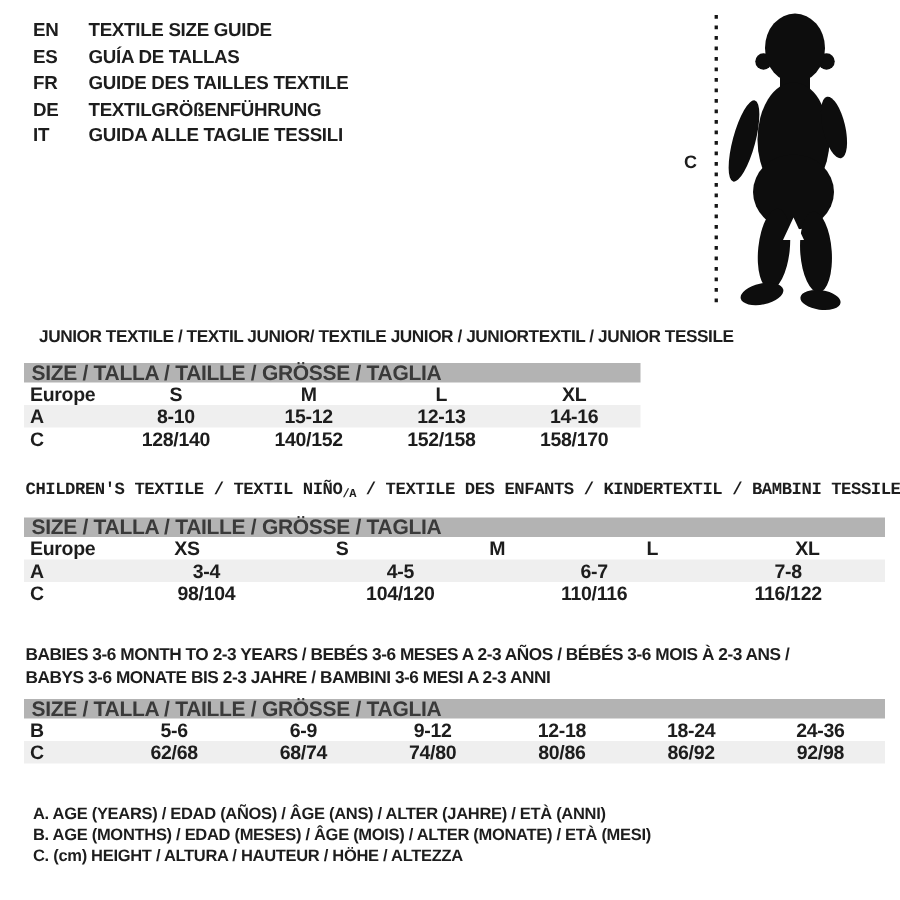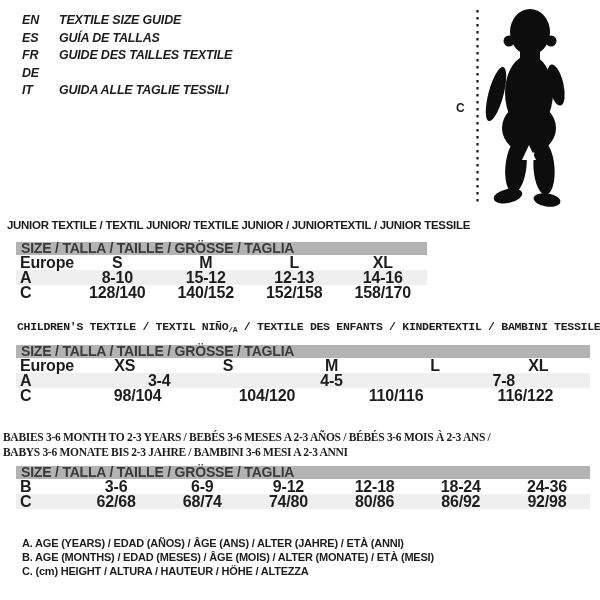--- a/index.html
+++ b/index.html
@@ -14,47 +14,47 @@
     width:600px;height:600px;background:#ffffff;
     font-family:"Liberation Sans",sans-serif;
     color:var(--ink);
     font-weight:700;
     -webkit-font-smoothing:antialiased;
   }
   .page{position:relative;width:600px;height:600px;overflow:hidden;background:#fff;}
 
   
   .lang-list{position:absolute;left:22px;top:12px;}
-  .lang-row{display:flex;line-height:17.5px;font-size:12.5px;letter-spacing:-0.2px;font-style:italic;}
+  .lang-row{display:flex;line-height:17.5px;font-size:12.5px;letter-spacing:-0.2px;}
   .lang-code{width:37px;flex:0 0 37px;}
   .lang-label{white-space:nowrap;}
 
   
   .figure{position:absolute;left:450px;top:0;width:150px;height:215px;}
   .figure svg{position:absolute;left:0;top:0;}
   .height-label{position:absolute;left:6px;top:101px;font-size:12px;}
 
   
   .tbl-title{position:absolute;font-size:11.5px;letter-spacing:-0.3px;line-height:14.5px;white-space:nowrap;}
   .tbl-title .sub{font-size:8px;vertical-align:-2px;}
   .size-table{position:absolute;}
   .size-bar{
     height:13px;line-height:13px;background:var(--bar-bg);color:var(--bar-ink);
     font-size:14px;padding-left:5px;letter-spacing:-0.2px;
   }
-  .trow{display:flex;height:15px;line-height:15px;font-size:16px;letter-spacing:-0.2px;}
+  .trow{display:flex;height:15px;line-height:15px;font-size:13px;letter-spacing:-0.2px;}
   .trow.shaded{background:var(--row-alt);}
   .rlabel{flex:0 0 57px;width:57px;padding-left:4px;text-align:left;}
   .cell{flex:1;text-align:center;}
 
-  .pos-t1-title{left:7px;top:218px;}
+  .pos-t1-title{left:26px;top:218px;}
   .pos-t1-table{left:16px;top:242px;width:411px;}
   .pos-t2-title{left:17px;top:320px;font-family:Liberation Mono, monospace;}
   .pos-t2-table{left:16px;top:345px;width:574px;}
-  .pos-t3-title{left:3px;top:430px;font-family:Liberation Serif, serif;}
+  .pos-t3-title{left:17px;top:430px;}
   .pos-t3-table{left:16px;top:466px;width:574px;}
 
   
   .footnotes{position:absolute;left:22px;top:537px;}
   .footnote{font-size:11px;line-height:13.8px;letter-spacing:-0.2px;white-space:nowrap;}
 </style>
 </head>
 <body>
 
 <div class="page">
@@ -67,20 +67,21 @@
       <div class="lang-row">
         <span class="lang-code">ES</span>
         <span class="lang-label">GUÍA DE TALLAS</span>
       </div>
       <div class="lang-row">
         <span class="lang-code">FR</span>
         <span class="lang-label">GUIDE DES TAILLES TEXTILE</span>
       </div>
       <div class="lang-row">
         <span class="lang-code">DE</span>
+        <span class="lang-label">TEXTILGRÖßENFÜHRUNG</span>
       </div>
       <div class="lang-row">
         <span class="lang-code">IT</span>
         <span class="lang-label">GUIDA ALLE TAGLIE TESSILI</span>
       </div>
     </div>
 
   <div class="figure">
     <svg width="150" height="215" viewBox="0 0 150 215" aria-hidden="true">
       <line x1="27.5" y1="10" x2="27.5" y2="206" stroke="#161616" stroke-width="2.2" stroke-dasharray="2.5 4.5"></line>
@@ -156,20 +157,21 @@
             <span class="cell">XS</span>
             <span class="cell">S</span>
             <span class="cell">M</span>
             <span class="cell">L</span>
             <span class="cell">XL</span>
           </div>
           <div class="trow shaded">
             <span class="rlabel">A</span>
             <span class="cell">3-4</span>
             <span class="cell">4-5</span>
+            <span class="cell">6-7</span>
             <span class="cell">7-8</span>
           </div>
           <div class="trow">
             <span class="rlabel">C</span>
             <span class="cell">98/104</span>
             <span class="cell">104/120</span>
             <span class="cell">110/116</span>
             <span class="cell">116/122</span>
           </div>
         </div>
@@ -179,21 +181,21 @@
   <div class="size-table-section">
     <div class="tbl-title pos-t3-title">
         <div class="title-line"><span>BABIES 3-6 MONTH TO 2-3 YEARS / BEBÉS 3-6 MESES A 2-3 AÑOS / BÉBÉS 3-6 MOIS À 2-3 ANS /</span></div>
         <div class="title-line"><span>BABYS 3-6 MONATE BIS 2-3 JAHRE / BAMBINI 3-6 MESI A 2-3 ANNI</span></div>
       </div>
     <div class="size-table pos-t3-table">
       <div class="size-bar">SIZE / TALLA / TAILLE / GRÖSSE / TAGLIA</div>
       <div class="tbl-rows">
           <div class="trow">
             <span class="rlabel">B</span>
-            <span class="cell">3-6</span>
+            <span class="cell">5-6</span>
             <span class="cell">6-9</span>
             <span class="cell">9-12</span>
             <span class="cell">12-18</span>
             <span class="cell">18-24</span>
             <span class="cell">24-36</span>
           </div>
           <div class="trow shaded">
             <span class="rlabel">C</span>
             <span class="cell">62/68</span>
             <span class="cell">68/74</span>

